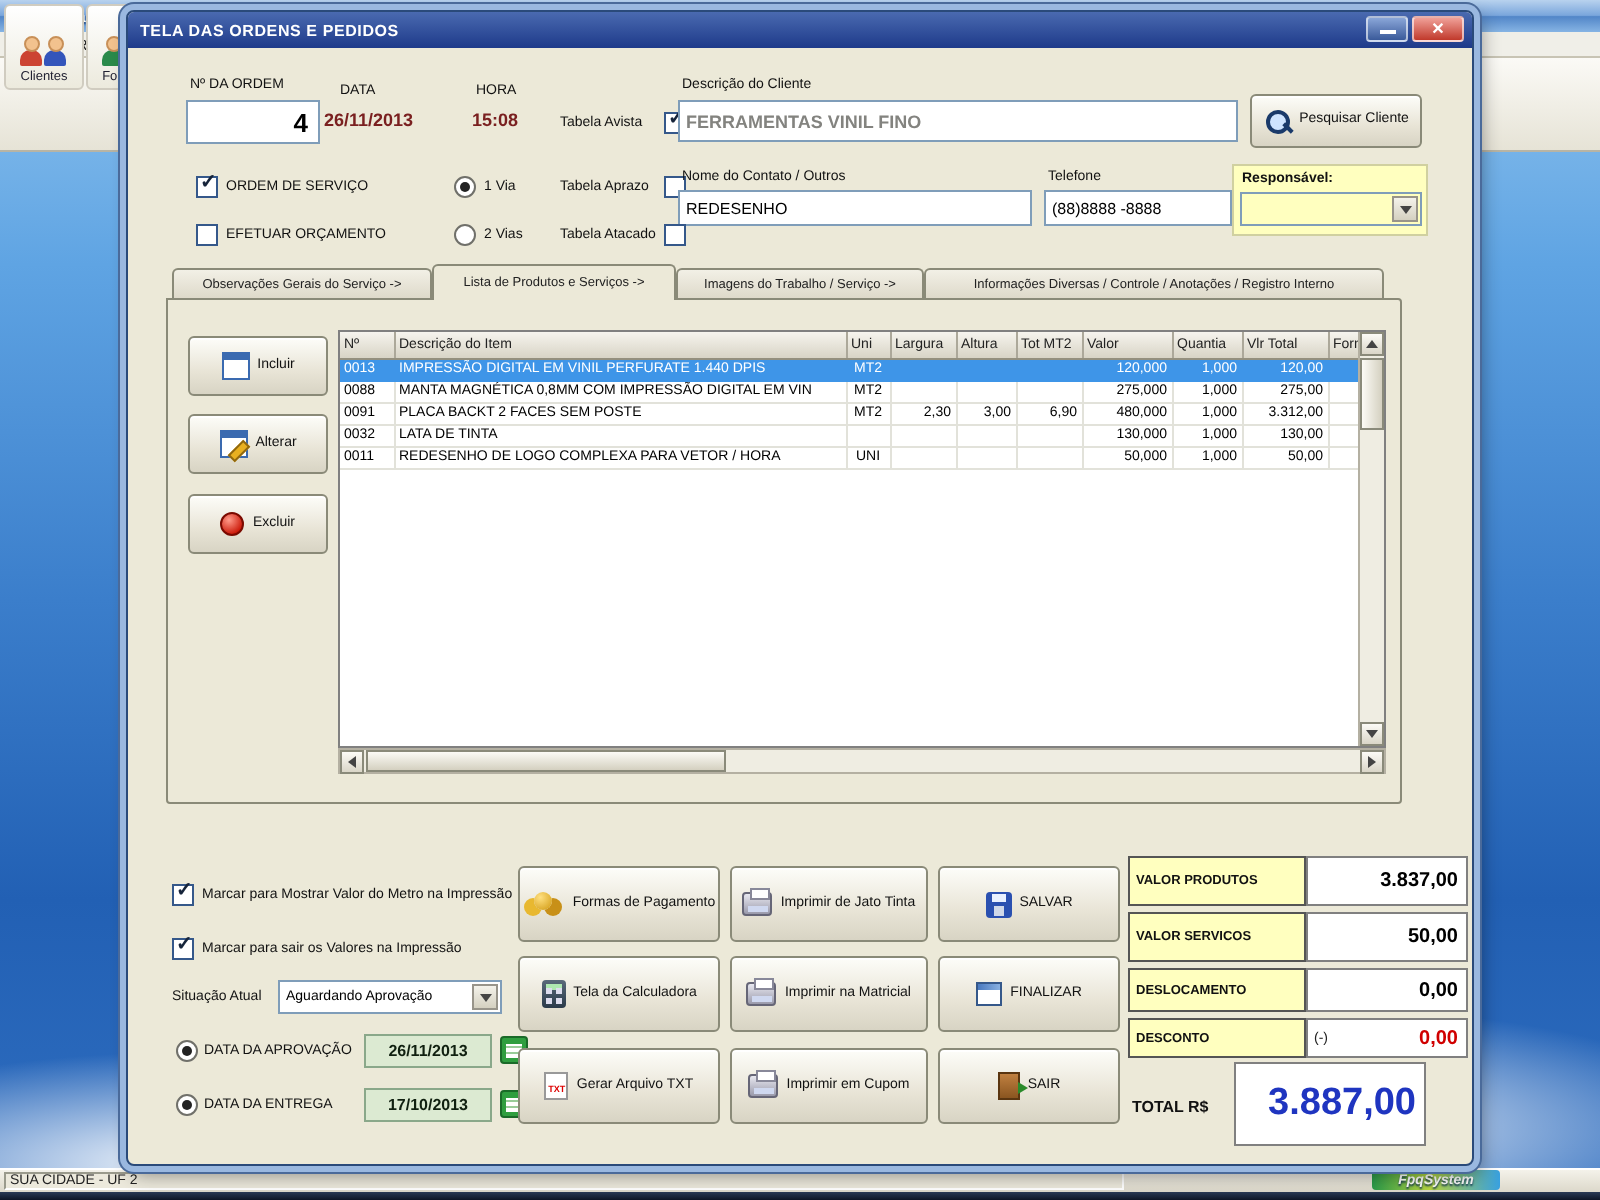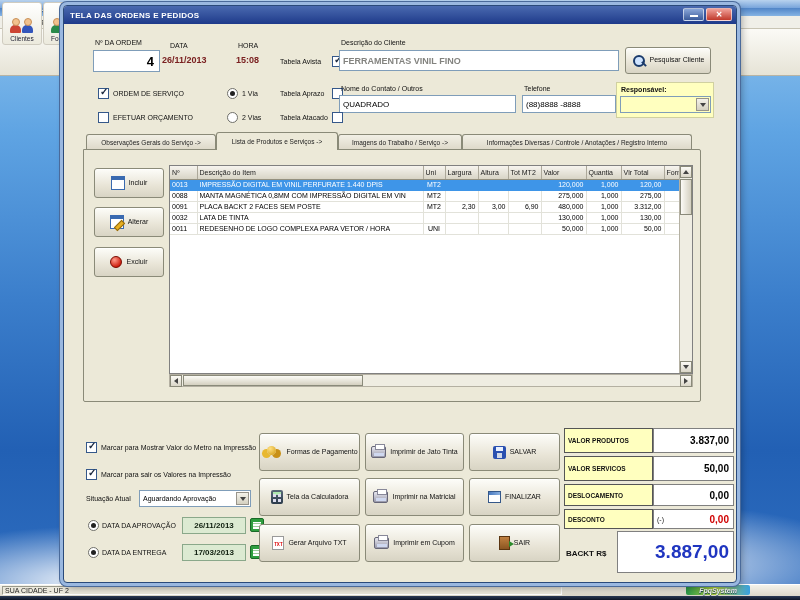--- a/index.html
+++ b/index.html
@@ -128,21 +128,21 @@
 
 .ylab{position:absolute;background:#ffffbf;border:1px solid #555;font-size:6.5px;font-weight:bold;display:flex;align-items:center;padding-left:3px;color:#111}
 .vbox{position:absolute;background:#fff;border:1px solid #808080;font-size:10px;font-weight:bold;display:flex;align-items:center;justify-content:flex-end;padding-right:4px}
 #t-prod-l{left:500px;top:422px;width:89px;height:25px}#t-prod-v{left:589px;top:422px;width:81px;height:25px}
 #t-serv-l{left:500px;top:450px;width:89px;height:25px}#t-serv-v{left:589px;top:450px;width:81px;height:25px}
 #t-desl-l{left:500px;top:478px;width:89px;height:22px}#t-desl-v{left:589px;top:478px;width:81px;height:22px}
 #t-desc-l{left:500px;top:503px;width:89px;height:20px}
 #t-desc-v{left:589px;top:503px;width:81px;height:20px;color:#d00000;justify-content:space-between;padding-left:3px}
 #t-desc-v .sign{color:#222;font-size:7px;font-weight:normal}
 #t-total-l{left:502px;top:543px;font-size:8px;font-weight:bold}
-#t-total-v{left:553px;top:525px;width:117px;height:42px;font-size:19px;color:#1f35c0}
+#t-total-v{left:553px;top:525px;width:96px;height:42px;font-size:19px;color:#1f35c0}
 
 .ic{display:inline-block;flex:none}
 .ic-search{position:relative;width:14px;height:14px}
 .ic-search::before{content:"";position:absolute;left:1px;top:1px;width:8px;height:8px;border:2px solid #1a3a6a;border-radius:50%;background:#cfe4ff}
 .ic-search::after{content:"";position:absolute;left:9px;top:9px;width:6px;height:2px;background:#1a3a6a;transform:rotate(45deg)}
 .ic-sheet{position:relative;width:14px;height:14px;background:#fff;border:1px solid #3a6ab0}
 .ic-sheet::before{content:"";position:absolute;left:0;top:0;right:0;height:3px;background:#3a6ab0}
 .ic-sheet.pencil::after{content:"";position:absolute;right:-2px;bottom:0;width:9px;height:3px;background:#e8b020;border:1px solid #906810;transform:rotate(-45deg)}
 .ic-ball{width:12px;height:12px;border-radius:50%;background:radial-gradient(circle at 35% 30%,#ff9a8a,#cc1a0a 75%);border:1px solid #7a0a00}
 .ic-coins{position:relative;width:9px;height:9px;border-radius:50%;background:radial-gradient(circle at 35% 30%,#ffe080,#d0980f);box-shadow:-5px 3px 0 0 #e8b830,5px 3px 0 0 #c89018;margin:0 6px 4px 6px}
@@ -216,21 +216,21 @@
       <span class="ic ic-search"></span>
       <span class="t">Pesquisar Cliente</span>
     </div>
     <span class="cb on" id="cb-os"></span>
     <span class="lbl" id="lbl-os">ORDEM DE SERVIÇO</span>
     <span class="rad on" id="rad-1via"></span>
     <span class="lbl" id="lbl-1via">1 Via</span>
     <span class="lbl" id="lbl-aprazo">Tabela Aprazo</span>
     <span class="cb" id="cb-aprazo"></span>
     <span class="lbl" id="lbl-contato">Nome do Contato / Outros</span>
-    <div class="input" id="box-contato">QUADRADO</div>
+    <div class="input" id="box-contato">REDESENHO</div>
     <span class="lbl" id="lbl-telefone">Telefone</span>
     <div class="input" id="box-telefone">(88)8888 -8888</div>
     <div id="resp-bg"></div>
     <span class="lbl" id="lbl-resp">Responsável:</span>
     <div class="dd" id="dd-resp">
       <span></span>
       <span class="dbtn">
           <i class="tri tri-dn"></i>
         </span>
     </div>
@@ -369,21 +369,21 @@
       <span class="dbtn">
           <i class="tri tri-dn"></i>
         </span>
     </div>
     <span class="rad on" id="rad-aprov"></span>
     <span class="lbl" id="lbl-aprov">DATA DA APROVAÇÃO</span>
     <div class="datebox" id="date-aprov">26/11/2013</div>
     <span class="ic-cal" id="cal-aprov"></span>
     <span class="rad on" id="rad-entrega"></span>
     <span class="lbl" id="lbl-entrega">DATA DA ENTREGA</span>
-    <div class="datebox" id="date-entrega">17/03/2013</div>
+    <div class="datebox" id="date-entrega">17/10/2013</div>
     <span class="ic-cal" id="cal-entrega"></span>
 
     <div class="btn" id="btn-pagamento">
       <span class="ic ic-coins"></span>
       <span class="t">Formas de Pagamento</span>
     </div>
     <div class="btn" id="btn-jato">
       <span class="ic ic-printer"></span>
       <span class="t">Imprimir de Jato Tinta</span>
     </div>
@@ -422,16 +422,16 @@
     <div class="vbox" id="t-prod-v">3.837,00</div>
     <div class="ylab" id="t-serv-l">VALOR SERVICOS</div>
     <div class="vbox" id="t-serv-v">50,00</div>
     <div class="ylab" id="t-desl-l">DESLOCAMENTO</div>
     <div class="vbox" id="t-desl-v">0,00</div>
     <div class="ylab" id="t-desc-l">DESCONTO</div>
     <div class="vbox" id="t-desc-v">
       <span class="sign">(-)</span>
       <span>0,00</span>
     </div>
-    <span class="lbl" id="t-total-l">BACKT R$</span>
+    <span class="lbl" id="t-total-l">TOTAL R$</span>
     <div class="vbox" id="t-total-v">3.887,00</div>
   </div>
 </div>
 
 </body></html>

